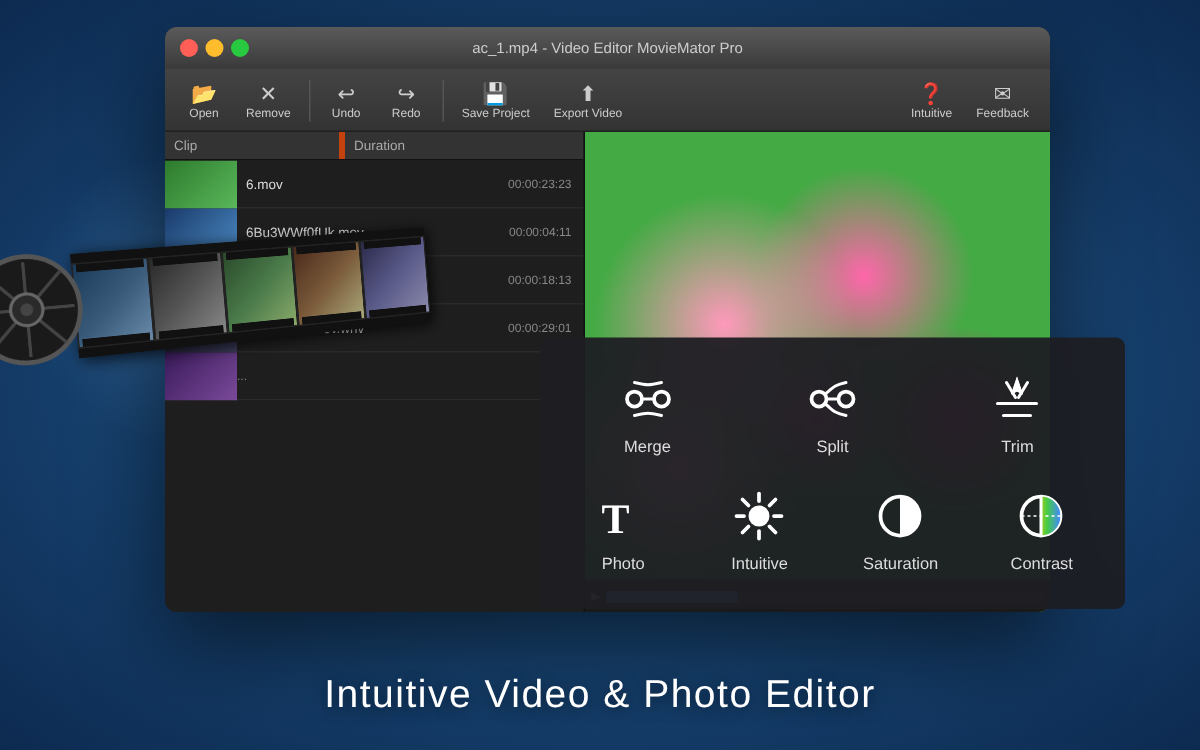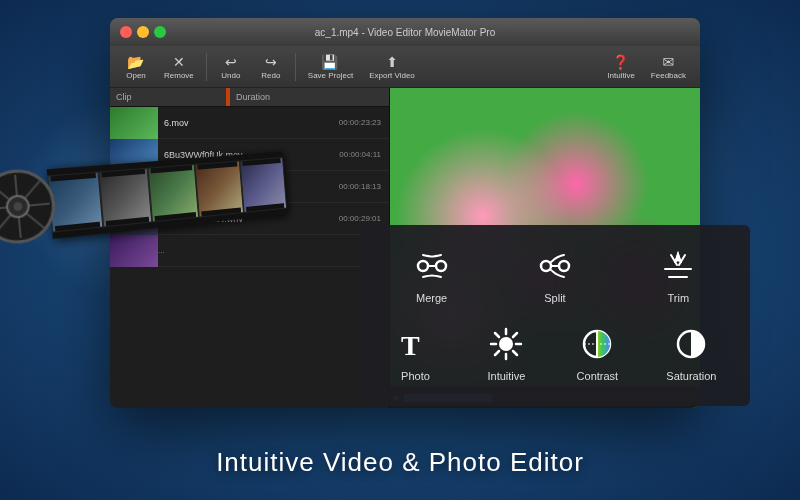--- a/index.html
+++ b/index.html
@@ -592,44 +592,44 @@
           <line x1="12" y1="26" x2="8" y2="30" stroke="white" stroke-width="2.5" stroke-linecap="round"></line>
         </svg>
       </div>
       <span class="tool-label">Intuitive</span>
     </div>
 
     <div class="tool-item">
       <div class="tool-icon">
         <svg viewBox="0 0 38 38" fill="none" xmlns="http://www.w3.org/2000/svg">
           <circle cx="19" cy="19" r="13" fill="none" stroke="white" stroke-width="2.5"></circle>
+          <path d="M19 6 A13 13 0 0 1 19 32" fill="white"></path>
+        </svg>
+      </div>
+      <span class="tool-label">Saturation</span>
+    </div>
+
+    <div class="tool-item">
+      <div class="tool-icon">
+        <svg viewBox="0 0 38 38" fill="none" xmlns="http://www.w3.org/2000/svg">
+          <circle cx="19" cy="19" r="13" fill="none" stroke="white" stroke-width="2.5"></circle>
           <circle cx="19" cy="19" r="13" fill="url(#colorGrad)" clip-path="url(#halfClip)"></circle>
           <defs>
             <linearGradient id="colorGrad" x1="0" y1="0" x2="1" y2="0">
               <stop offset="0%" stop-color="#ff4466"></stop>
               <stop offset="33%" stop-color="#ffcc00"></stop>
               <stop offset="66%" stop-color="#44cc44"></stop>
               <stop offset="100%" stop-color="#4488ff"></stop>
             </linearGradient>
             <clipPath id="halfClip">
               <rect x="19" y="6" width="13" height="26"></rect>
             </clipPath>
           </defs>
           <path d="M19 6 L19 32" stroke="white" stroke-width="2" stroke-linecap="round"></path>
           <path d="M6 19 L32 19" stroke="white" stroke-width="1" stroke-dasharray="2,2"></path>
         </svg>
       </div>
       <span class="tool-label">Contrast</span>
     </div>
-
-    <div class="tool-item">
-      <div class="tool-icon">
-        <svg viewBox="0 0 38 38" fill="none" xmlns="http://www.w3.org/2000/svg">
-          <circle cx="19" cy="19" r="13" fill="none" stroke="white" stroke-width="2.5"></circle>
-          <path d="M19 6 A13 13 0 0 1 19 32" fill="white"></path>
-        </svg>
-      </div>
-      <span class="tool-label">Saturation</span>
-    </div>
   </div>
 </div>
 
 <div class="tagline">Intuitive Video &amp;  Photo Editor</div>
 
 </body></html>

